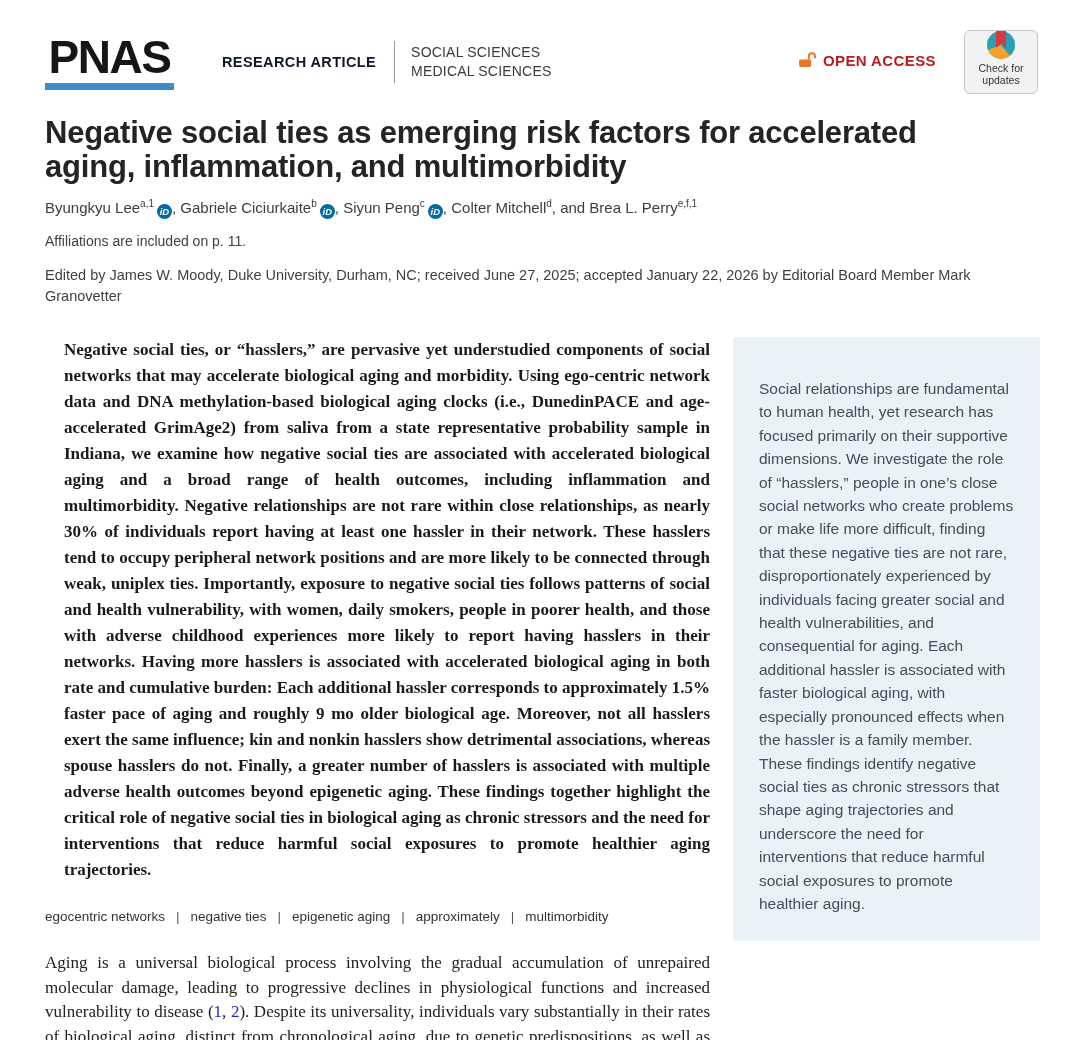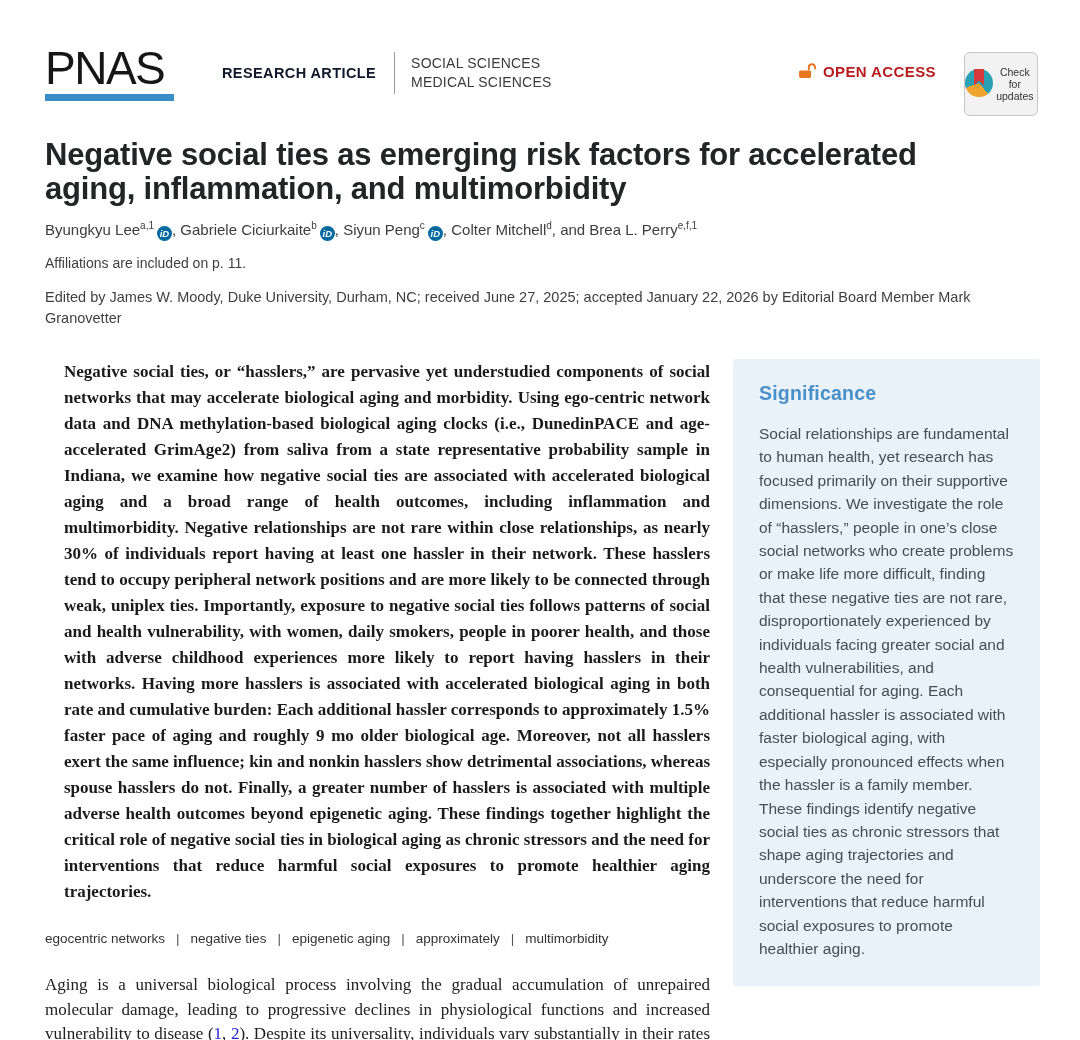--- a/index.html
+++ b/index.html
@@ -5,31 +5,31 @@
   html,body{margin:0;padding:0;}
   body{
     width:1080px;height:1040px;overflow:hidden;position:relative;
     background:#ffffff;font-family:"Liberation Sans",sans-serif;color:#222;
   }
   .page{padding:30px 42px 0 45px;}
 
   
   .header{display:flex;align-items:center;}
   .logo-wrap{margin-right:48px;}
-  .pnas-logo{font-family:"Liberation Sans",sans-serif;font-weight:normal;font-size:46px;
-    letter-spacing:-1.5px;color:#161616;line-height:1.0;}
+  .pnas-logo{font-family:"Liberation Sans",sans-serif;font-weight:bold;font-size:46px;
+    letter-spacing:-1.5px;color:#161616;line-height:1.0;text-align:center;}
   .logo-bar{height:7px;background:#3A8DC6;width:129px;margin-top:3px;}
   .article-type{color:#0f172a;font-weight:bold;font-size:14.5px;letter-spacing:.4px;margin-right:18px;}
   .vdiv{width:1px;height:42px;background:#9a9a9a;margin-right:16px;}
   .sections{font-size:14px;color:#3a3a3a;line-height:19px;letter-spacing:.2px;}
   .header-right{margin-left:auto;display:flex;align-items:center;gap:28px;}
   .open-access{display:flex;align-items:flex-start;gap:7px;color:#b91c1c;font-weight:bold;
     font-size:15px;letter-spacing:.4px;}
   .check-badge{width:72px;height:62px;background:#f2f2f2;border:1px solid #c6c6c6;border-radius:6px;
-    display:flex;flex-direction:row;align-items:center;justify-content:flex-start;cursor:pointer;margin-top:22px;}
+    display:flex;flex-direction:column;align-items:center;justify-content:flex-start;cursor:pointer;}
   .cross-circle{width:28px;height:28px;border-radius:50%;position:relative;
     background:conic-gradient(from 140deg,#EFA32D 0deg 110deg,#2AA0B4 110deg 360deg);margin-bottom:3px;}
   .cross-bookmark{position:absolute;left:9px;top:0px;width:10px;height:17px;background:#D63A3C;
     clip-path:polygon(0 0,100% 0,100% 100%,50% 70%,0 100%);}
   .badge-text{font-size:10.5px;line-height:12px;color:#333;text-align:center;}
 
   
   .title{margin-top:22px;font-size:31px;font-weight:bold;color:#222426;line-height:34px;
     max-width:890px;letter-spacing:-0.2px;}
   .authors{margin-top:15px;font-size:15px;color:#3d3d3d;}
@@ -104,19 +104,18 @@
   <div class="edited">Edited by James W. Moody, Duke University, Durham, NC; received June 27, 2025; accepted January 22, 2026 by Editorial Board Member Mark Granovetter</div>
 
   <div class="main">
     <div class="col-left">
       <div class="abstract">Negative social ties, or “hasslers,” are pervasive yet understudied components of social networks that may accelerate biological aging and morbidity. Using ego-centric network data and DNA methylation-based biological aging clocks (i.e., DunedinPACE and age-accelerated GrimAge2) from saliva from a state representative probability sample in Indiana, we examine how negative social ties are associated with accelerated biological aging and a broad range of health outcomes, including inflammation and multimorbidity. Negative relationships are not rare within close relationships, as nearly 30% of individuals report having at least one hassler in their network. These hasslers tend to occupy peripheral network positions and are more likely to be connected through weak, uniplex ties. Importantly, exposure to negative social ties follows patterns of social and health vulnerability, with women, daily smokers, people in poorer health, and those with adverse childhood experiences more likely to report having hasslers in their networks. Having more hasslers is associated with accelerated biological aging in both rate and cumulative burden: Each additional hassler corresponds to approximately 1.5% faster pace of aging and roughly 9 mo older biological age. Moreover, not all hasslers exert the same influence; kin and nonkin hasslers show detrimental associations, whereas spouse hasslers do not. Finally, a greater number of hasslers is associated with multiple adverse health outcomes beyond epigenetic aging. These findings together highlight the critical role of negative social ties in biological aging as chronic stressors and the need for interventions that reduce harmful social exposures to promote healthier aging trajectories.</div>
       <div class="keywords"><span>egocentric networks</span><span class="kw-sep">|</span><span>negative ties</span><span class="kw-sep">|</span><span>epigenetic aging</span><span class="kw-sep">|</span><span>approximately</span><span class="kw-sep">|</span><span>multimorbidity</span></div>
       <div class="intro">Aging is a universal biological process involving the gradual accumulation of unrepaired molecular damage, leading to progressive declines in physiological functions and increased vulnerability to disease (<span class="cite">1</span>, <span class="cite">2</span>). Despite its universality, individuals vary substantially in their rates of biological aging, distinct from chronological aging, due to genetic predispositions, as well as environmental and social factors (<span class="cite">3</span>, <span class="cite">4</span>). Advancements in epigenetic biomarkers, particularly DNA methylation(DNAm)-based epigenetic clocks, have now made it possible to quantify and study biological aging. Early epigenetic clocks primarily measure DNAm patterns correlated with chronological age; therefore, they are less suitable for health research, whereas newer, second-, and third-generation clocks, such as GrimAge and DunedinPACE, reflect aging phenotypes, health risks, and mortality outcomes (, ). Recent research has shown that epigenetic clocks measured in saliva are comparable to blood-based clocks.</div>
     </div>
     <div class="col-right">
       <div class="sig-box">
-        <div class="sig-heading">Significance</div>
         <div class="sig-text">Social relationships are fundamental to human health, yet research has focused primarily on their supportive dimensions. We investigate the role of “hasslers,” people in one’s close social networks who create problems or make life more difficult, finding that these negative ties are not rare, disproportionately experienced by individuals facing greater social and health vulnerabilities, and consequential for aging. Each additional hassler is associated with faster biological aging, with especially pronounced effects when the hassler is a family member. These findings identify negative social ties as chronic stressors that shape aging trajectories and underscore the need for interventions that reduce harmful social exposures to promote healthier aging.</div>
       </div>
     </div>
   </div>
 
 </div>
 
 </body></html>

